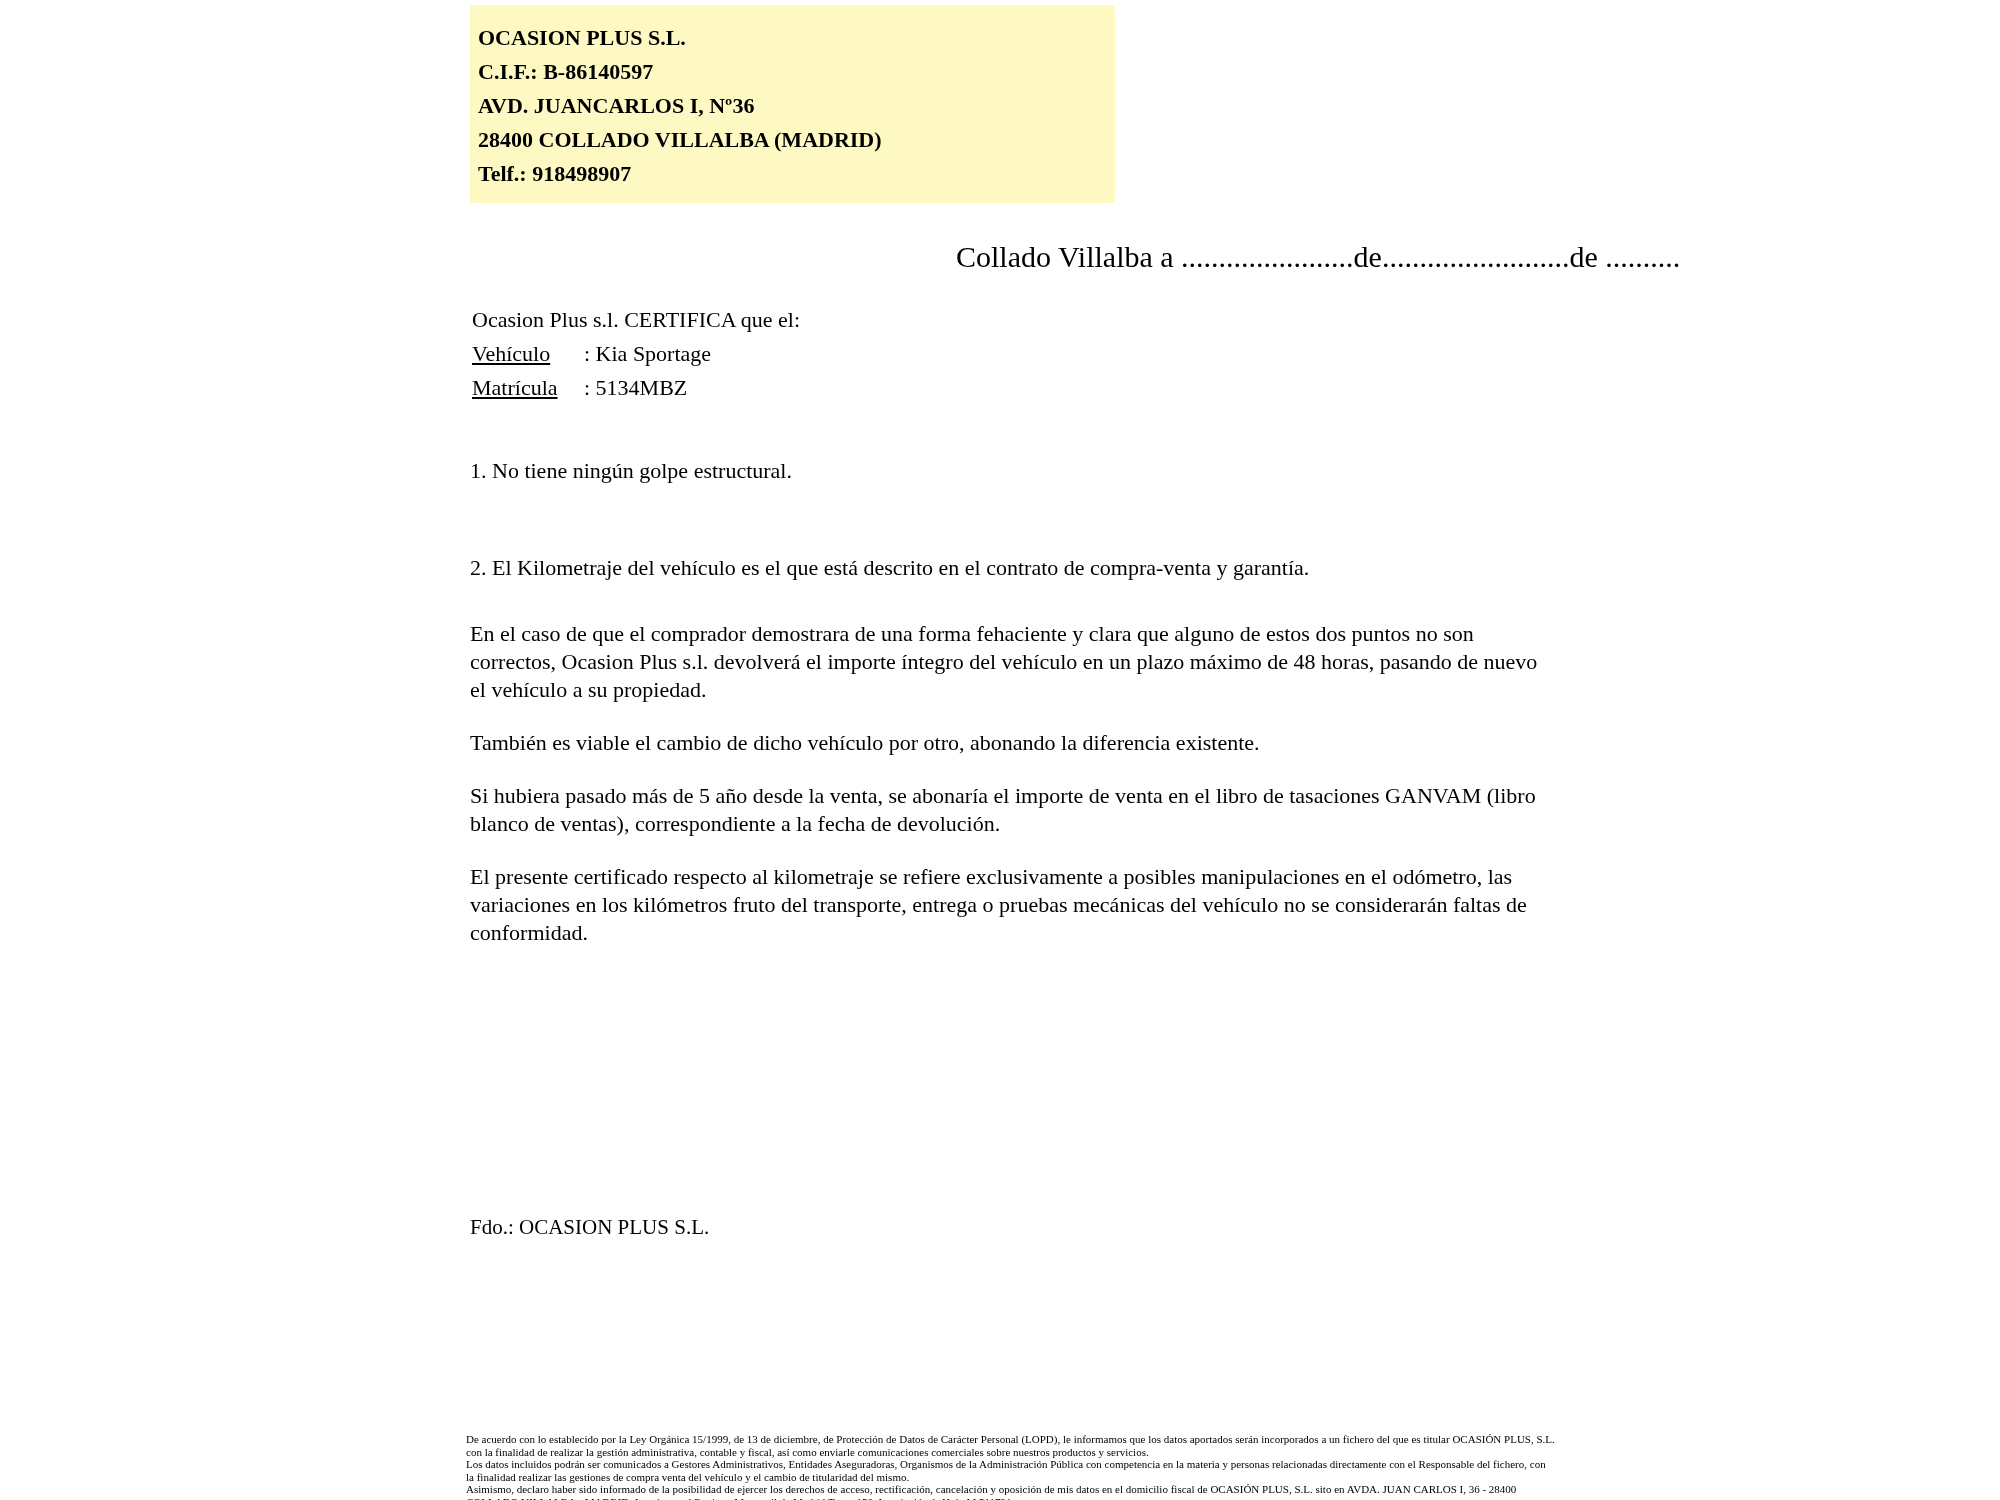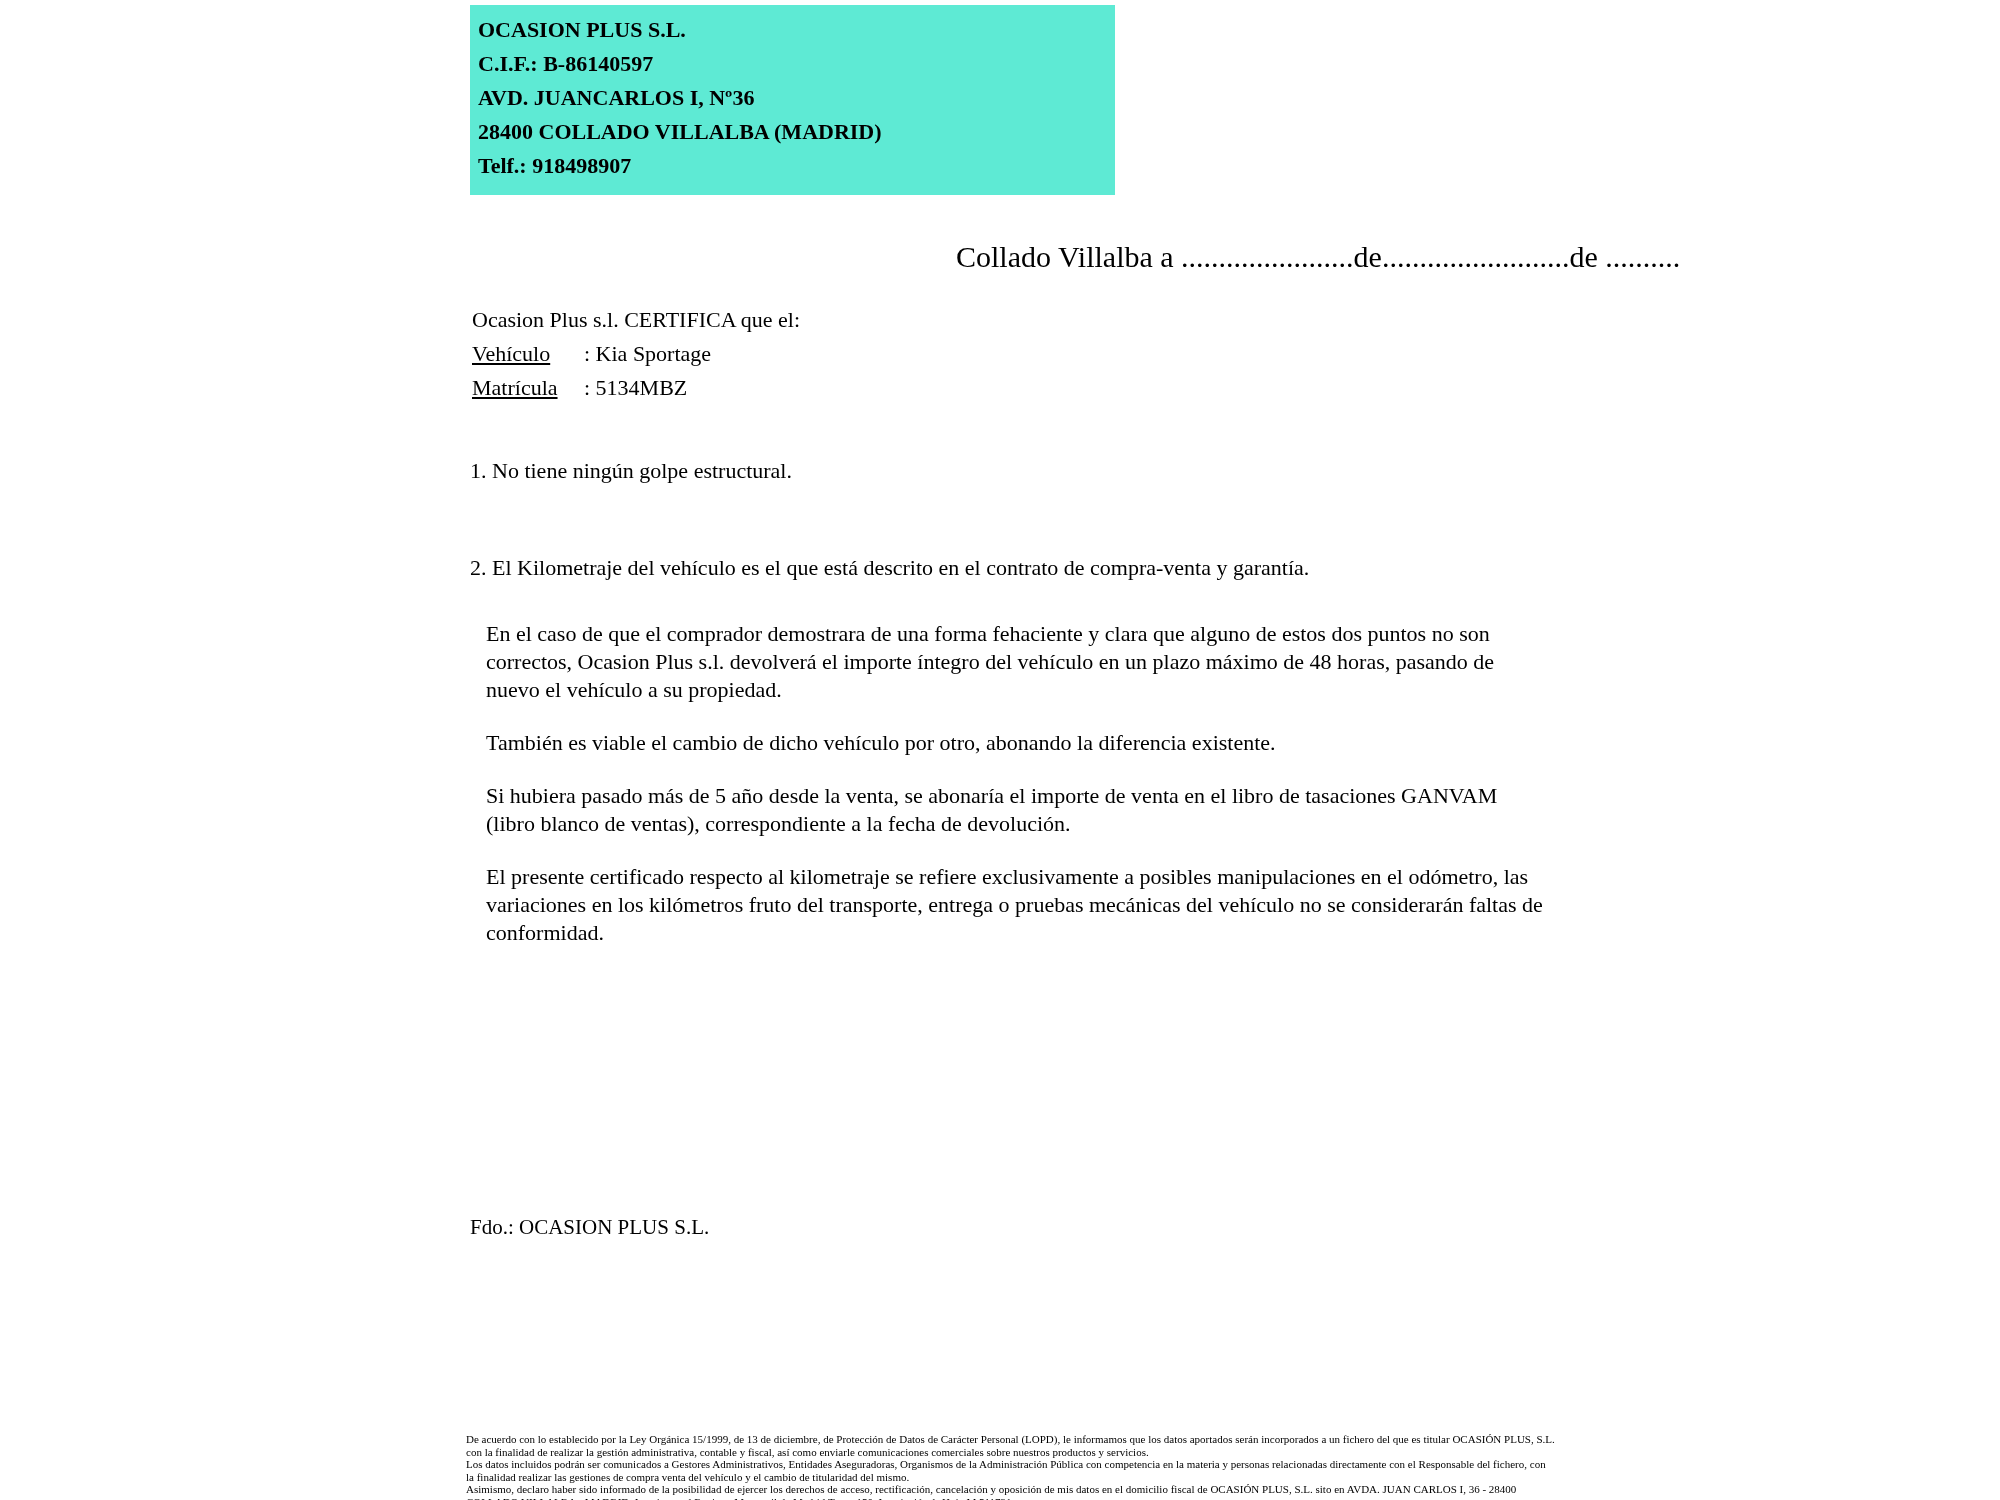--- a/index.html
+++ b/index.html
@@ -14,22 +14,22 @@
     background: #ffffff;
     font-family: "Liberation Serif", serif;
     color: #000000;
     overflow: hidden;
   }
   .header-box {
     position: absolute;
     left: 470px;
     top: 5px;
     width: 645px;
-    background: #5eead4;
-    padding: 8px 0 12px 8px;
+    background: #fef9c3;
+    padding: 16px 0 12px 8px;
     box-sizing: border-box;
   }
   .header-box .hline {
     font-weight: bold;
     font-size: 22px;
     line-height: 34px;
     white-space: nowrap;
   }
   .date-line {
     position: absolute;
@@ -60,21 +60,21 @@
   .point-2 { top: 511px; margin-top: 44px; }
   .paragraphs {
     position: absolute;
     left: 470px;
     top: 620px;
     width: 1075px;
     font-size: 22px;
     line-height: 28px;
   }
   .paragraphs p {
-    margin: 0 0 25px 16px;
+    margin: 0 0 25px 0;
   }
   .signature {
     position: absolute;
     left: 470px;
     top: 1215px;
     font-size: 21px;
   }
   .legal {
     position: absolute;
     left: 466px;

